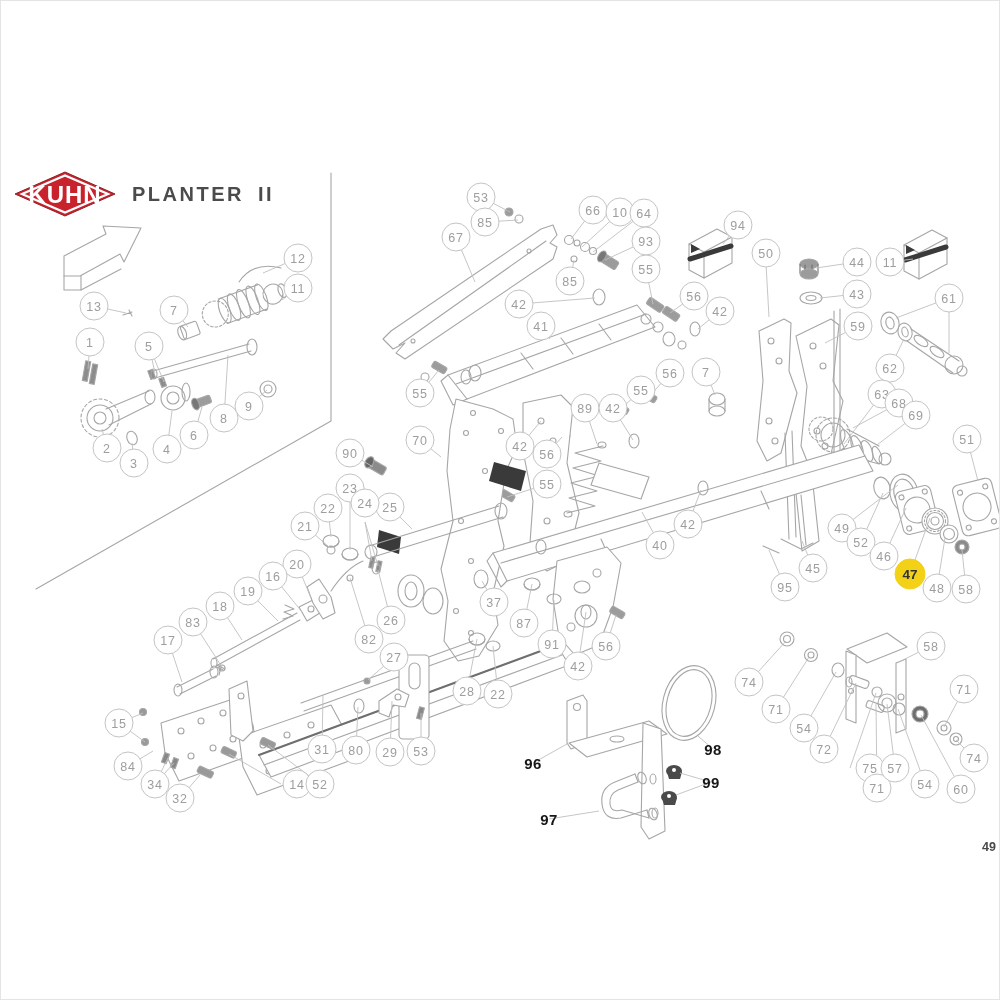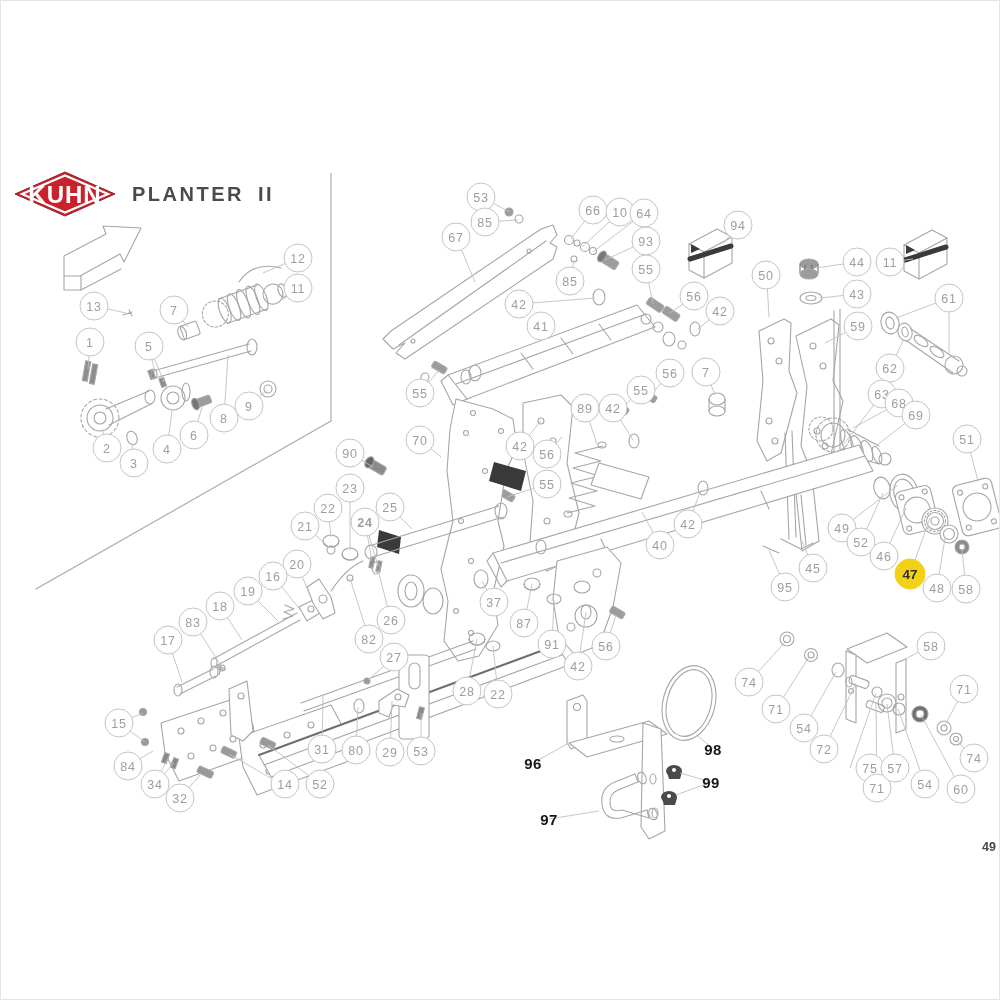--- a/index.html
+++ b/index.html
@@ -580,21 +580,21 @@
       <div class="callout" style="left: 643px; top: 212px;">64</div>
       <div class="callout" style="left: 645px; top: 240px;">93</div>
       <div class="callout" style="left: 569px; top: 280px;">85</div>
       <div class="callout" style="left: 645px; top: 268px;">55</div>
       <div class="callout" style="left: 693px; top: 295px;">56</div>
       <div class="callout" style="left: 518px; top: 303px;">42</div>
       <div class="callout" style="left: 540px; top: 325px;">41</div>
       <div class="callout" style="left: 419px; top: 392px;">55</div>
       <div class="callout" style="left: 719px; top: 310px;">42</div>
       <div class="callout" style="left: 737px; top: 224px;">94</div>
-      <div class="callout" style="left: 765px; top: 274px;">50</div>
+      <div class="callout" style="left: 765px; top: 252px;">50</div>
       <div class="callout" style="left: 856px; top: 261px;">44</div>
       <div class="callout" style="left: 889px; top: 261px;">11</div>
       <div class="callout" style="left: 856px; top: 293px;">43</div>
       <div class="callout" style="left: 948px; top: 297px;">61</div>
       <div class="callout" style="left: 857px; top: 325px;">59</div>
       <div class="callout" style="left: 889px; top: 367px;">62</div>
       <div class="callout" style="left: 881px; top: 393px;">63</div>
       <div class="callout" style="left: 898px; top: 402px;">68</div>
       <div class="callout" style="left: 915px; top: 414px; text-align: center;">69</div>
       <div class="callout" style="left: 705px; top: 371px;">7</div>
@@ -607,21 +607,21 @@
       <div class="callout hl" style="left: 909px; top: 573px;">47</div>
       <div class="callout" style="left: 936px; top: 587px;">48</div>
       <div class="callout" style="left: 965px; top: 588px;">58</div>
       <div class="callout" style="left: 812px; top: 567px;">45</div>
       <div class="callout" style="left: 784px; top: 586px;">95</div>
       <div class="callout" style="left: 349px; top: 452px;">90</div>
       <div class="callout" style="left: 419px; top: 439px;">70</div>
       <div class="callout" style="left: 349px; top: 487px;">23</div>
       <div class="callout" style="left: 327px; top: 507px;">22</div>
       <div class="callout" style="left: 389px; top: 506px;">25</div>
-      <div class="callout" style="left: 364px; top: 521px; font-weight: bold;">24</div>
+      <div class="callout" style="left: 364px; top: 502px;">24</div>
       <div class="callout" style="left: 304px; top: 525px;">21</div>
       <div class="callout" style="left: 519px; top: 445px;">42</div>
       <div class="callout" style="left: 546px; top: 453px;">56</div>
       <div class="callout" style="left: 546px; top: 483px;">55</div>
       <div class="callout" style="left: 584px; top: 407px;">89</div>
       <div class="callout" style="left: 612px; top: 407px;">42</div>
       <div class="callout" style="left: 687px; top: 523px;">42</div>
       <div class="callout" style="left: 659px; top: 544px;">40</div>
       <div class="callout" style="left: 296px; top: 563px;">20</div>
       <div class="callout" style="left: 272px; top: 575px;">16</div>
@@ -629,21 +629,21 @@
       <div class="callout" style="left: 219px; top: 605px;">18</div>
       <div class="callout" style="left: 192px; top: 621px;">83</div>
       <div class="callout" style="left: 167px; top: 639px;">17</div>
       <div class="callout" style="left: 390px; top: 619px;">26</div>
       <div class="callout" style="left: 368px; top: 638px;">82</div>
       <div class="callout" style="left: 393px; top: 656px;">27</div>
       <div class="callout" style="left: 118px; top: 722px;">15</div>
       <div class="callout" style="left: 127px; top: 765px;">84</div>
       <div class="callout" style="left: 154px; top: 783px;">34</div>
       <div class="callout" style="left: 179px; top: 797px;">32</div>
-      <div class="callout" style="left: 284px; top: 783px; text-align: center;">14</div>
+      <div class="callout" style="left: 296px; top: 783px; text-align: center;">14</div>
       <div class="callout" style="left: 319px; top: 783px;">52</div>
       <div class="callout" style="left: 321px; top: 748px;">31</div>
       <div class="callout" style="left: 355px; top: 749px;">80</div>
       <div class="callout" style="left: 389px; top: 751px;">29</div>
       <div class="callout" style="left: 420px; top: 750px;">53</div>
       <div class="callout" style="left: 493px; top: 601px;">37</div>
       <div class="callout" style="left: 523px; top: 622px;">87</div>
       <div class="callout" style="left: 551px; top: 643px;">91</div>
       <div class="callout" style="left: 577px; top: 665px;">42</div>
       <div class="callout" style="left: 605px; top: 645px;">56</div>

